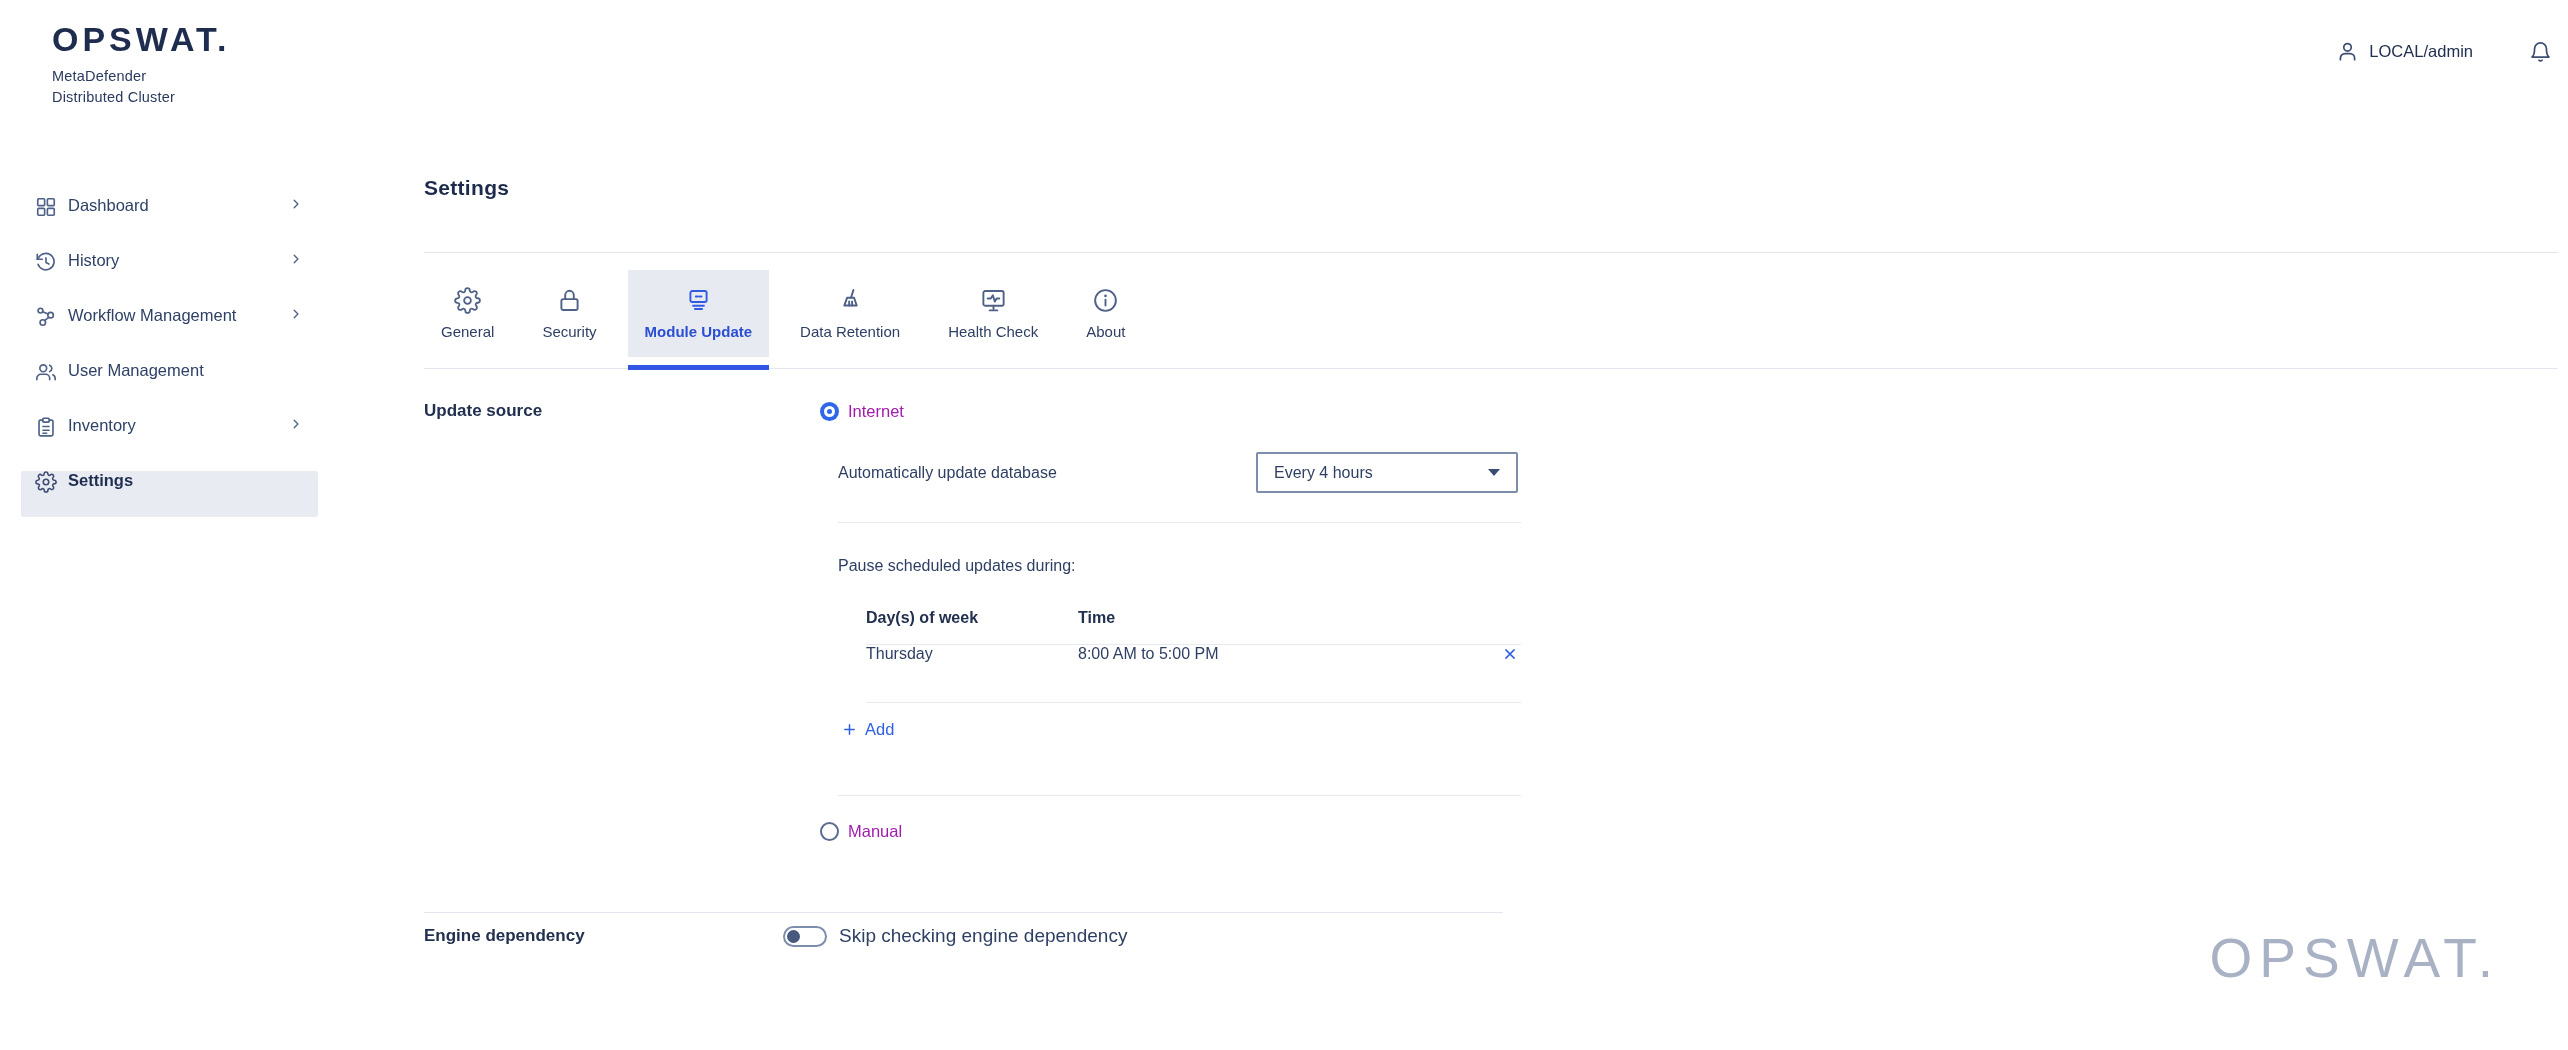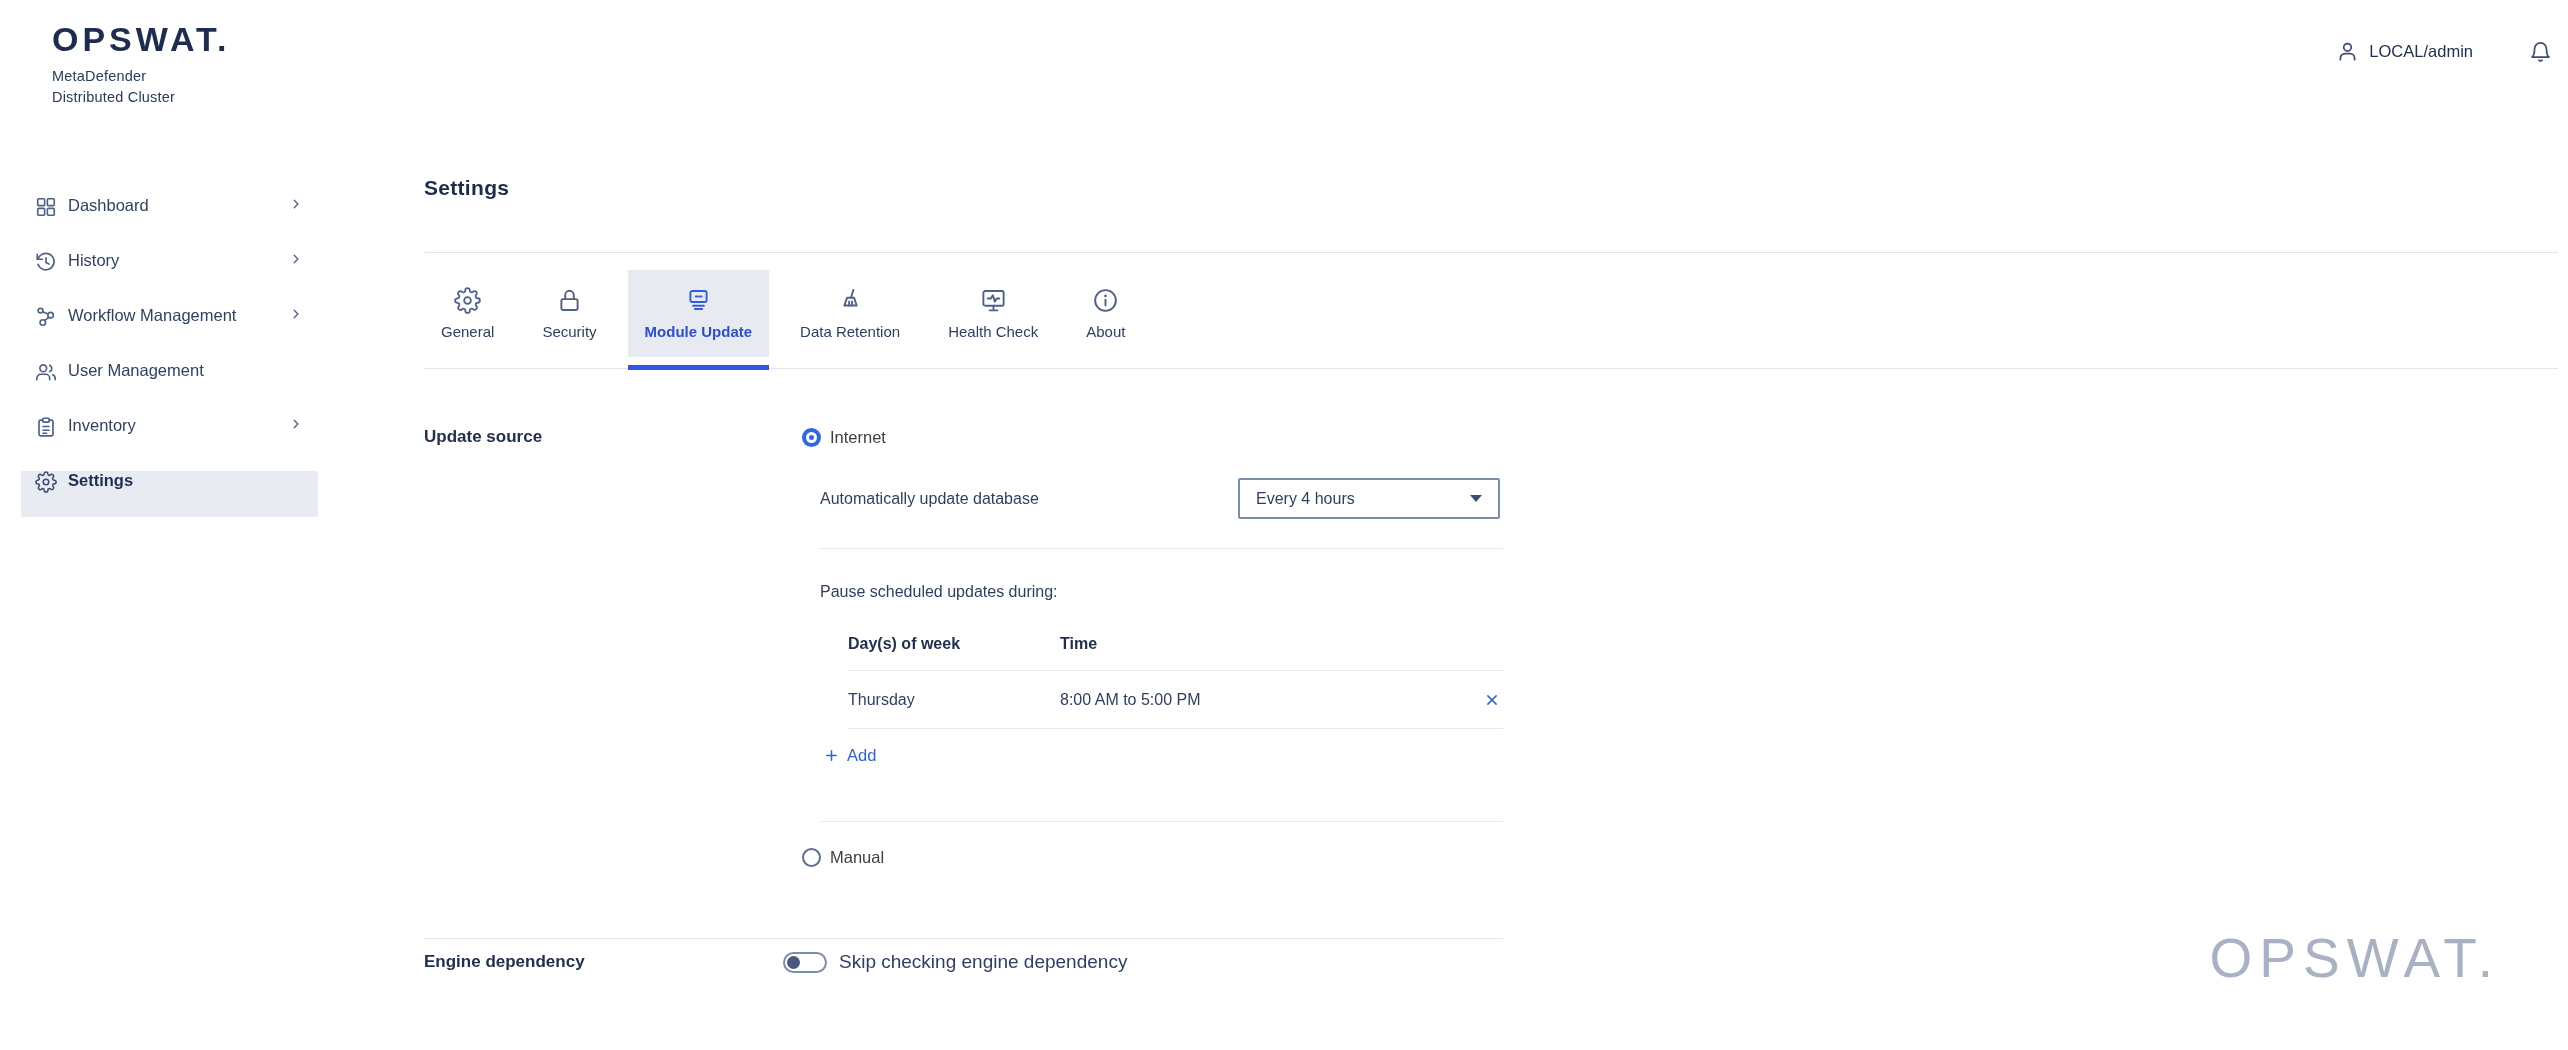--- a/index.html
+++ b/index.html
@@ -70,41 +70,41 @@
   .tab.active { background: #e8eaf2; }
   .tab.active .t-icon { color: #2f5ce2; }
   .tab.active .t-label { color: #2b4fd1; font-weight: 700; }
   .tab.active::after {
     content: ""; position: absolute; left: 0; right: 0; bottom: -13px;
     height: 5px; background: #3156e4;
   }
 
   
   .form-row { display: flex; }
-  .row-update { margin-top: 57px; }
+  .row-update { margin-top: 31px; gap: 18px; }
   .row-label {
     width: 378px; flex: none; font-size: 17px; font-weight: 700;
     color: #22304f; line-height: 22px;
   }
   .row-label.narrow { width: 359px; }
   .controls { width: 705px; }
 
   .radio-line { display: flex; align-items: center; gap: 9px; height: 22px; cursor: pointer; }
   .radio { width: 19px; height: 19px; border-radius: 50%; position: relative; flex: none; }
   .radio.checked { background: #2f66ea; }
   .radio.checked::before {
     content: ""; position: absolute; left: 4px; top: 4px; width: 11px; height: 11px;
     border-radius: 50%; background: #ffffff;
   }
   .radio.checked::after {
     content: ""; position: absolute; left: 7px; top: 7px; width: 5px; height: 5px;
     border-radius: 50%; background: #2f66ea;
   }
   .radio.unchecked { background: #fff; border: 2px solid #5c6d91; }
-  .radio-label { font-size: 16.5px; font-weight: 500; color: #404040; }
+  .radio-label { font-size: 16.5px; font-weight: 500; color: #a21caf; }
 
   .indent { margin-left: 18px; margin-top: 30px; }
   .auto-line { display: flex; align-items: center; }
   .auto-label { width: 418px; font-size: 16px; color: #2e3f63; }
   .select-box {
     width: 262px; height: 41px; border: 2px solid #7d8dac; border-radius: 2px;
     background: #fff; display: flex; align-items: center; justify-content: space-between;
     padding: 0 16px; font-size: 16px; color: #2e3f63; cursor: pointer;
   }
   .caret-down {
@@ -112,21 +112,21 @@
     border-right: 6px solid transparent; border-top: 7px solid #3c4d72;
   }
   .divider-sub { height: 1px; background: #e6e9f0; width: 683px; }
   .div-1 { margin-top: 29px; }
   .pause-label { margin-top: 34px; font-size: 16px; color: #2e3f63; }
 
   .sched-table { margin-left: 28px; margin-top: 34px; width: 655px; }
   .thead { display: flex; padding-bottom: 17px; border-bottom: 1px solid #e6e9f0; }
   .th { font-size: 16px; font-weight: 700; color: #22304f; }
   .col-day { width: 212px; flex: none; }
-  .trow { display: flex; align-items: center; height: 58px; border-bottom: 1px solid #e6e9f0; }
+  .trow { display: flex; align-items: flex-start; height: 58px; border-bottom: 1px solid #e6e9f0; }
   .td { font-size: 16px; color: #2e3f63; }
   .td-time { flex: 1; }
   .row-x { width: 18px; height: 18px; color: #2f5fe3; cursor: pointer; margin-right: 2px; flex: none; }
 
   .add-line {
     margin-top: 17px; display: inline-flex; align-items: center; gap: 8px;
     color: #2f5fe3; font-size: 16.5px; font-weight: 500; cursor: pointer;
   }
   .add-line .plus-icon { width: 15px; height: 15px; }
   .div-2 { margin-top: 54px; }

